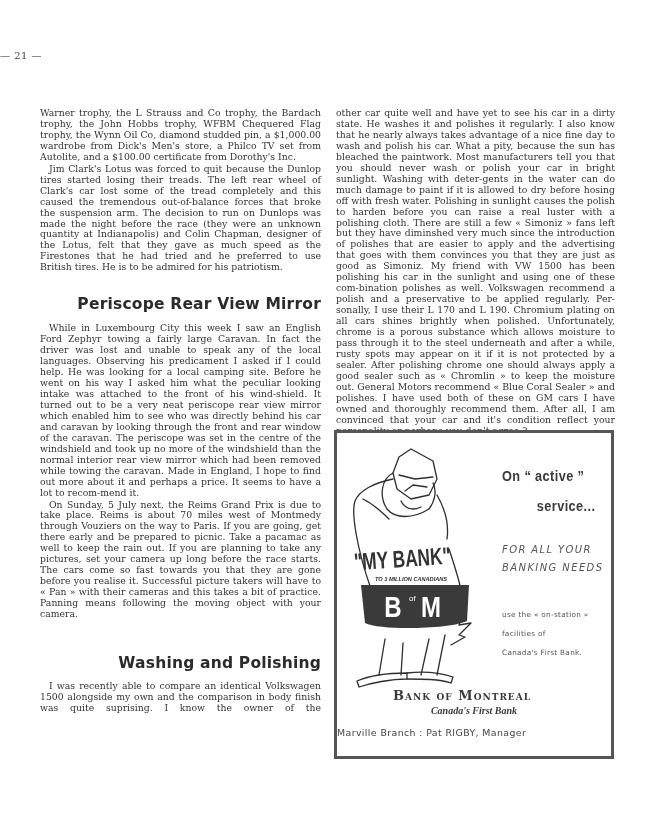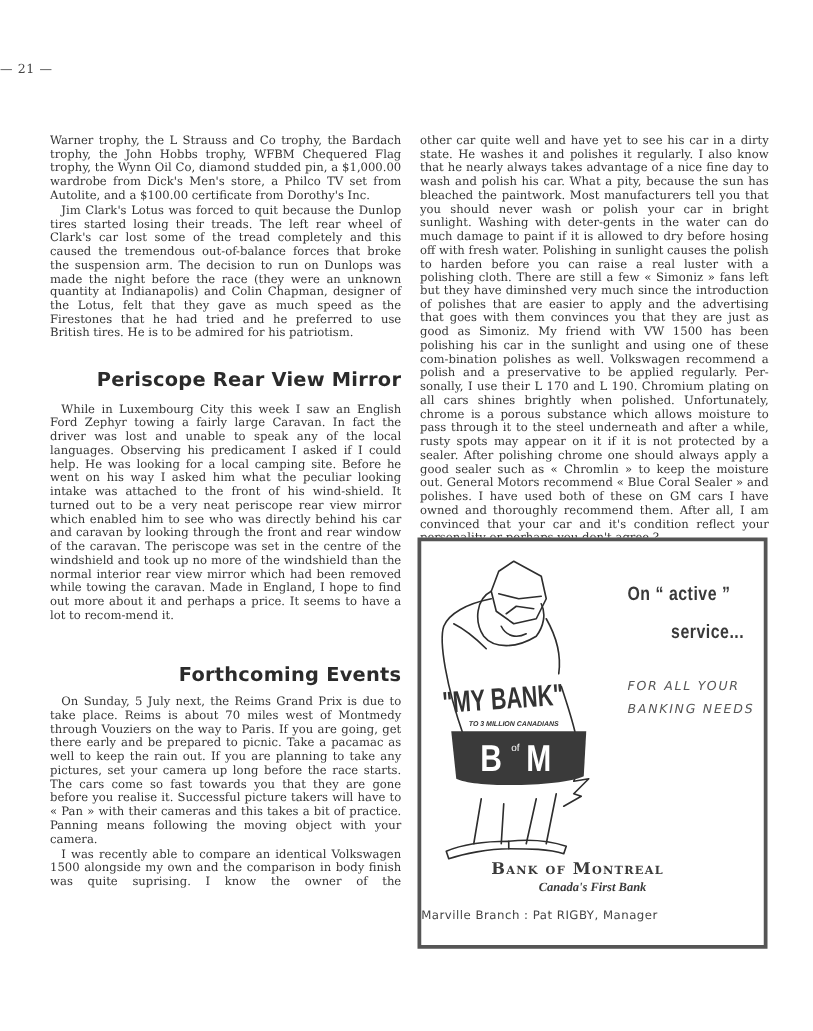--- a/index.html
+++ b/index.html
@@ -48,23 +48,23 @@
 
 <div class="page-number">— 21 —</div>
 
 <div class="col col-left">
   <p class="noindent">Warner trophy, the L Strauss and Co trophy, the Bardach trophy, the John Hobbs trophy, WFBM Chequered Flag trophy, the Wynn Oil Co, diamond studded pin, a $1,000.00 wardrobe from Dick's Men's store, a Philco TV set from Autolite, and a $100.00 certificate from Dorothy's Inc.</p>
   <p>Jim Clark's Lotus was forced to quit because the Dunlop tires started losing their treads. The left rear wheel of Clark's car lost some of the tread completely and this caused the tremendous out-of-balance forces that broke the suspension arm. The decision to run on Dunlops was made the night before the race (they were an unknown quantity at Indianapolis) and Colin Chapman, designer of the Lotus, felt that they gave as much speed as the Firestones that he had tried and he preferred to use British tires. He is to be admired for his patriotism.</p>
 
   <h2 class="heading h-periscope">Periscope Rear View Mirror</h2>
   <p>While in Luxembourg City this week I saw an English Ford Zephyr towing a fairly large Caravan. In fact the driver was lost and unable to speak any of the local languages. Observing his predicament I asked if I could help. He was looking for a local camping site. Before he went on his way I asked him what the peculiar looking intake was attached to the front of his wind-shield. It turned out to be a very neat periscope rear view mirror which enabled him to see who was directly behind his car and caravan by looking through the front and rear window of the caravan. The periscope was set in the centre of the windshield and took up no more of the windshield than the normal interior rear view mirror which had been removed while towing the caravan. Made in England, I hope to find out more about it and perhaps a price. It seems to have a lot to recom-mend it.</p>
 
-  <h2 class="heading h-events">Forthcoming Events</h2>
   <p>On Sunday, 5 July next, the Reims Grand Prix is due to take place. Reims is about 70 miles west of Montmedy through Vouziers on the way to Paris. If you are going, get there early and be prepared to picnic. Take a pacamac as well to keep the rain out. If you are planning to take any pictures, set your camera up long before the race starts. The cars come so fast towards you that they are gone before you realise it. Successful picture takers will have to « Pan » with their cameras and this takes a bit of practice. Panning means following the moving object with your camera.</p>
 
+  <h2 class="heading h-washing">Washing and Polishing</h2>
   <p style="text-align-last: justify;">I was recently able to compare an identical Volkswagen 1500 alongside my own and the comparison in body finish was quite suprising. I know the owner of the</p>
 </div>
 
 <div class="col col-right">
   <p class="noindent">other car quite well and have yet to see his car in a dirty state. He washes it and polishes it regularly. I also know that he nearly always takes advantage of a nice fine day to wash and polish his car. What a pity, because the sun has bleached the paintwork. Most manufacturers tell you that you should never wash or polish your car in bright sunlight. Washing with deter-gents in the water can do much damage to paint if it is allowed to dry before hosing off with fresh water. Polishing in sunlight causes the polish to harden before you can raise a real luster with a polishing cloth. There are still a few « Simoniz » fans left but they have diminshed very much since the introduction of polishes that are easier to apply and the advertising that goes with them convinces you that they are just as good as Simoniz. My friend with VW 1500 has been polishing his car in the sunlight and using one of these com-bination polishes as well. Volkswagen recommend a polish and a preservative to be applied regularly. Per-sonally, I use their L 170 and L 190. Chromium plating on all cars shines brightly when polished. Unfortunately, chrome is a porous substance which allows moisture to pass through it to the steel underneath and after a while, rusty spots may appear on it if it is not protected by a sealer. After polishing chrome one should always apply a good sealer such as « Chromlin » to keep the moisture out. General Motors recommend « Blue Coral Sealer » and polishes. I have used both of these on GM cars I have owned and thoroughly recommend them. After all, I am convinced that your car and it's condition reflect your personality or perhaps you don't agree ?</p>
 </div>
 
 <div class="ad">
   <svg class="mascot" viewBox="0 0 132 250">
     <g fill="none" stroke="#2e2e2e" stroke-width="1.3" stroke-linejoin="round" stroke-linecap="round">
@@ -99,17 +99,22 @@
   </svg>
 
   <div class="tagline1">On “ active ”</div>
   <div class="tagline2">service...</div>
 
   <div class="needs">
     <div>FOR ALL YOUR</div>
     <div>BANKING NEEDS</div>
   </div>
 
+  <div class="facilities">
+    <div>use the « on-station »</div>
+    <div>facilities of</div>
+    <div>Canada's First Bank.</div>
+  </div>
 
   <div class="bank-name">Bank of Montreal</div>
   <div class="bank-sub">Canada's First Bank</div>
   <div class="branch">Marville Branch : Pat RIGBY, Manager</div>
 </div>
 
 </body></html>

